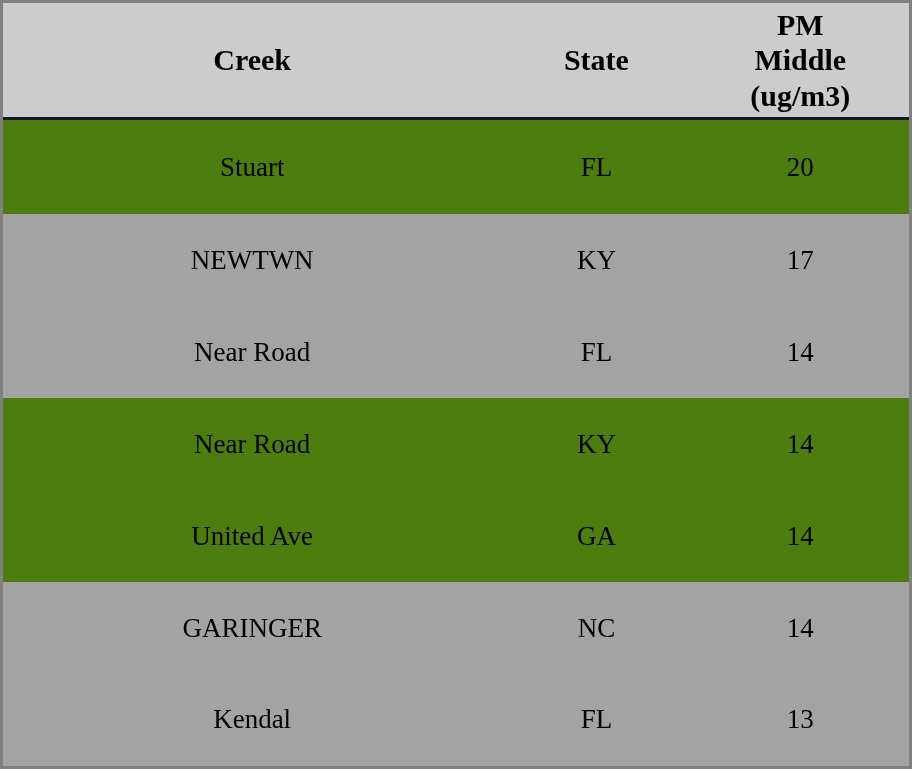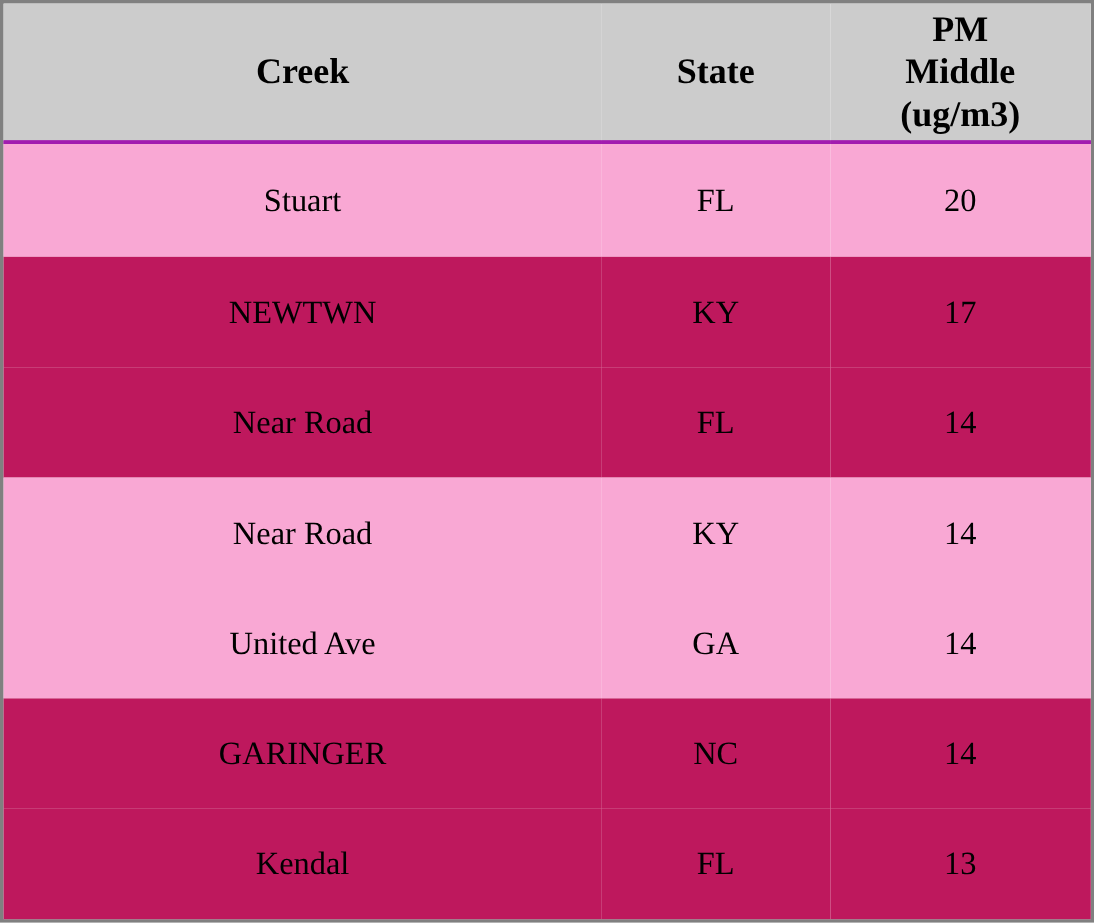--- a/index.html
+++ b/index.html
@@ -27,38 +27,38 @@
     table-layout: fixed;
   }
   thead th {
     background: #cccccc;
     font-weight: bold;
     font-size: 30px;
     color: #000000;
     text-align: center;
     vertical-align: middle;
     padding: 4px 6px;
-    border-bottom: 3px solid #a21caf;
+    border-bottom: 3px solid #0f172a;
     line-height: 1.18;
   }
   col.col-site   { width: 55%; }
   col.col-state  { width: 21%; }
   col.col-value  { width: 24%; }
 
   tbody td {
     font-size: 27px;
     color: #000000;
     text-align: center;
     vertical-align: middle;
     padding: 4px 6px;
     border: none;
     line-height: 1.15;
   }
-  tbody tr.row-odd  td { background: #f9a8d4; }
-  tbody tr.row-even td { background: #be185d; }
+  tbody tr.row-odd  td { background: #4d7c0f; }
+  tbody tr.row-even td { background: #a3a3a3; }
 </style>
 </head>
 <body>
 
 <div id="table-wrap">
   <table class="data-table">
     <colgroup>
       <col class="col-site">
       <col class="col-state">
       <col class="col-value">

